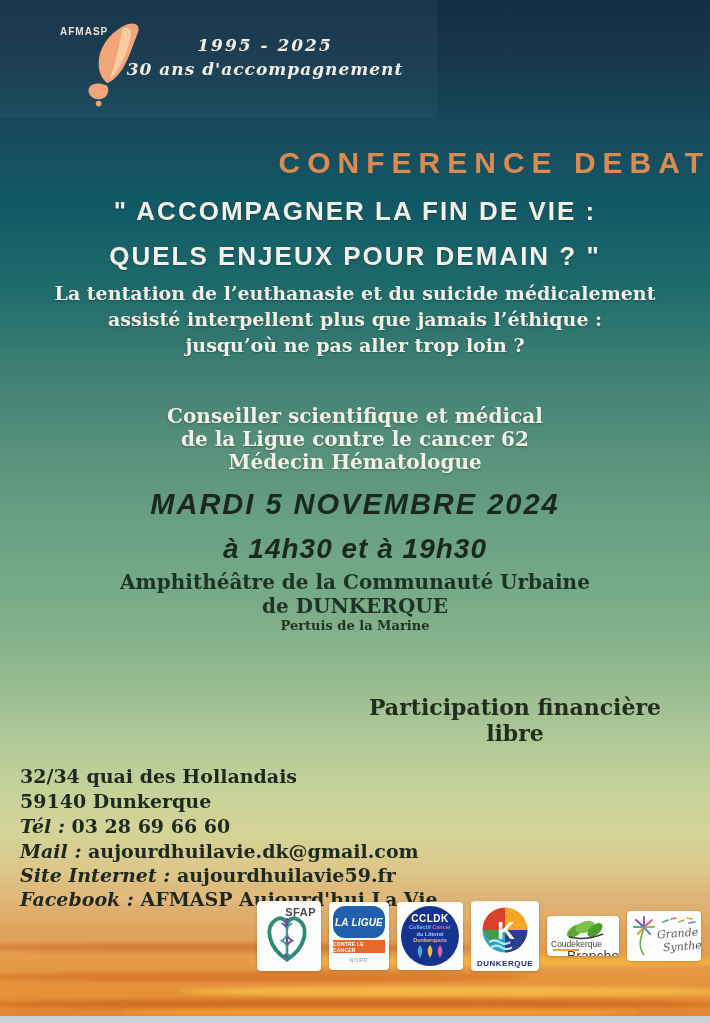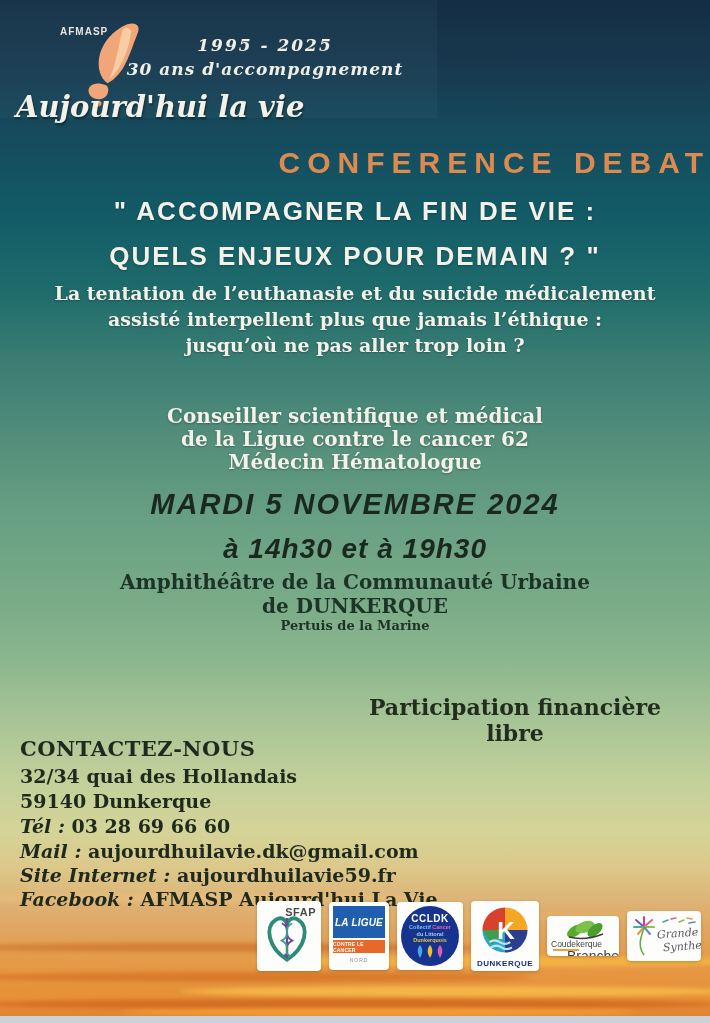--- a/index.html
+++ b/index.html
@@ -47,21 +47,20 @@
   <div class="logo-panel"></div>
   <div class="abs" style="left:60px;top:26px;font-size:10px;font-weight:700;letter-spacing:1px;color:#e9e5da;">AFMASP</div>
   <svg class="abs" style="left:72px;top:20px;" width="92" height="88" viewBox="0 0 100 100" aria-hidden="true">
     <path d="M38,72 C22,60 24,26 54,8 C68,0 77,5 72,16 C63,38 58,62 38,72 Z" fill="#f1a67a"></path>
     <path d="M55,12 C50,32 47,54 40,67 C51,60 63,34 65,13 C62,7 56,8 55,12 Z" fill="#f8cda4"></path>
     <path d="M36,74 C25,69 14,74 17,83 C19,91 34,93 38,84 C40,79 39,76 36,74 Z" fill="#f1a67a"></path>
     <circle cx="28" cy="95" r="3.2" fill="#f1a67a"></circle>
   </svg>
   <div class="abs script" style="left:150px;top:35px;width:230px;text-align:center;font-size:17px;font-style:italic;letter-spacing:2px;color:#f2efe7;">1995 - 2025</div>
   <div class="abs script" style="left:120px;top:59px;width:290px;text-align:center;font-size:17px;font-style:italic;letter-spacing:1px;color:#f2efe7;">30 ans d'accompagnement</div>
-  <div class="abs script" style="left:16px;top:90px;font-size:29px;font-style:italic;color:#f4f1e8;text-shadow:1px 2px 2px rgba(0,0,0,.4);">Aujourd'hui la vie</div>
 
   <div class="abs ctr hand kicker" style="top:146px;">CONFERENCE DEBAT</div>
   <div class="abs ctr hand title white" style="top:196px;">" ACCOMPAGNER LA FIN DE VIE :</div>
   <div class="abs ctr hand title white" style="top:241px;">QUELS ENJEUX POUR DEMAIN ? "</div>
 
   <div class="abs ctr script sub white" style="top:280px;">La tentation de l’euthanasie et du suicide médicalement</div>
   <div class="abs ctr script sub white" style="top:306px;">assisté interpellent plus que jamais l’éthique :</div>
   <div class="abs ctr script sub white" style="top:332px;">jusqu’où ne pas aller trop loin ?</div>
 
   <div class="abs ctr script white" style="top:404px;font-size:20px;">Conseiller scientifique et médical</div>
@@ -69,21 +68,20 @@
   <div class="abs ctr script white" style="top:450px;font-size:20px;">Médecin Hématologue</div>
 
   <div class="abs ctr hand dark" style="top:488px;font-size:29px;letter-spacing:2px;font-style:italic;">MARDI 5 NOVEMBRE 2024</div>
   <div class="abs ctr hand dark" style="top:533px;font-size:28px;letter-spacing:1px;font-style:italic;">à 14h30 et à 19h30</div>
   <div class="abs ctr script" style="top:570px;font-size:20px;color:#1d3326;">Amphithéâtre de la Communauté Urbaine</div>
   <div class="abs ctr script" style="top:594px;font-size:20px;color:#1d3326;">de DUNKERQUE</div>
   <div class="abs ctr script" style="top:618px;font-size:13px;color:#1d3326;">Pertuis de la Marine</div>
 
   <div class="abs script" style="left:355px;top:694px;width:320px;text-align:center;font-size:22px;color:#222d1e;">Participation financière libre</div>
 
-  <div class="abs script" style="left:20px;top:736px;font-size:21px;letter-spacing:.5px;color:#1e2a1e;">CONTACTEZ-NOUS</div>
   <div class="abs script contact-line" style="left:20px;top:764px;">32/34 quai des Hollandais</div>
   <div class="abs script contact-line" style="left:20px;top:789px;">59140 Dunkerque</div>
   <div class="abs script contact-line" style="left:20px;top:814px;">
     <span class="lbl">Tél :</span>
     <span>03 28 69 66 60</span>
   </div>
   <div class="abs script contact-line" style="left:20px;top:839px;">
     <span class="lbl">Mail :</span>
     <span>aujourdhuilavie.dk@gmail.com</span>
   </div>
@@ -102,21 +100,21 @@
       <div style="position:absolute;right:5px;top:5px;font-size:11px;font-weight:700;color:#4a4a4a;letter-spacing:.5px;">SFAP</div>
       <svg style="position:absolute;left:4px;top:8px;" width="52" height="58" viewBox="0 0 60 66" aria-hidden="true">
         <path d="M30,58 C8,44 4,20 17,12 C25,7 30,14 30,19 C30,14 35,7 43,12 C56,20 52,44 30,58 Z" fill="none" stroke="#2e8b7a" stroke-width="4.5" stroke-linecap="round"></path>
         <line x1="30" y1="10" x2="30" y2="56" stroke="#6a4a9c" stroke-width="2.5"></line>
         <path d="M24,16 C36,22 24,30 36,36 C24,42 36,50 26,54" fill="none" stroke="#6a4a9c" stroke-width="2.2"></path>
         <path d="M36,16 C24,22 36,30 24,36 C36,42 24,50 34,54" fill="none" stroke="#3aa08c" stroke-width="2.2"></path>
       </svg>
     </div>
 
     <div class="pbox" style="width:60px;height:68px;padding:0;">
-      <div style="margin:4px 4px 0 4px;height:32px;background:#1f5fad;border-radius:0;display:flex;align-items:center;justify-content:center;">
+      <div style="margin:4px 4px 0 4px;height:32px;background:#1f5fad;border-radius:12px;display:flex;align-items:center;justify-content:center;">
         <span style="color:#fff;font-weight:700;font-size:10px;font-style:italic;letter-spacing:.2px;">LA LIGUE</span>
       </div>
       <div style="margin:2px 4px 0 4px;height:13px;background:#e8682a;display:flex;align-items:center;justify-content:center;">
         <span style="color:#fff;font-weight:700;font-size:5px;letter-spacing:.2px;">CONTRE LE CANCER</span>
       </div>
       <div style="text-align:center;font-size:5px;color:#8a8a8a;margin-top:4px;letter-spacing:1px;">NORD</div>
     </div>
 
     <div class="pbox" style="width:66px;height:68px;">
       <div style="position:absolute;left:4px;top:4px;width:58px;height:60px;border-radius:50%;background:#16338f;

